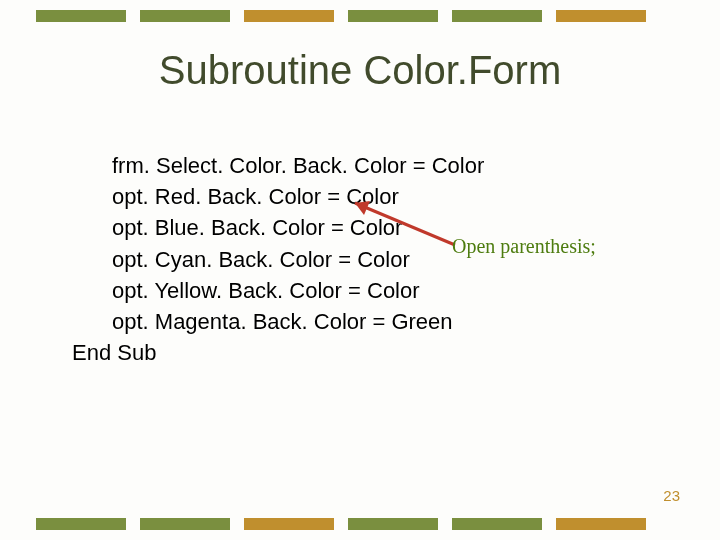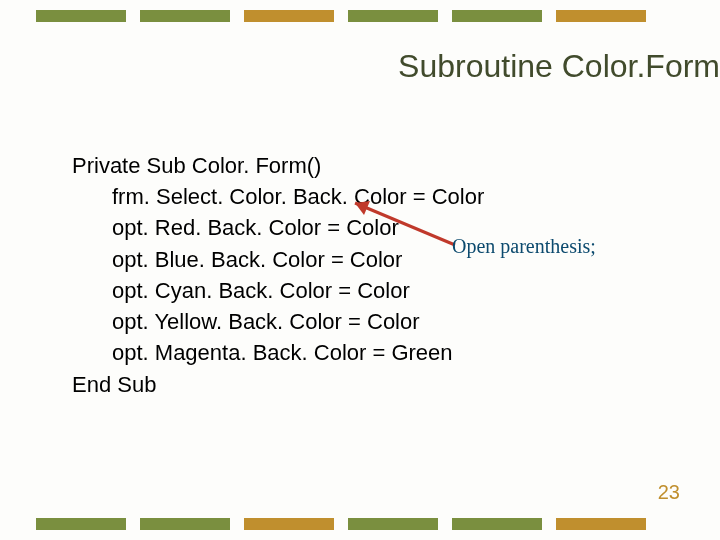--- a/index.html
+++ b/index.html
@@ -2,43 +2,42 @@
 <html><head>
 <meta charset="utf-8">
 <style>
   html,body{margin:0;padding:0}
   body{width:720px;height:540px;background:#fdfdfb;font-family:Arial,Helvetica,sans-serif;position:relative;overflow:hidden}
   .bar-row{display:flex;gap:14px;position:absolute;left:36px}
   .bar-row.top{top:10px}
   .bar-row.bottom{bottom:10px}
   .seg{width:90px;height:12px;background:#7a8f3f}
   .seg.alt{background:#c08f2e}
-  .title{position:absolute;top:48px;left:0;right:0;text-align:right;font-size:32px;color:#414b2c;font-family:Arial,sans-serif}
+  .title{position:absolute;top:48px;left:0;right:0;text-align:center;font-size:40px;color:#414b2c;font-family:Arial,sans-serif}
   .code{position:absolute;top:150px;left:72px;font-size:22px;line-height:1.42;color:#000;font-family:Arial,sans-serif}
   .ind{padding-left:40px;display:block}
-  .anno{position:absolute;top:234px;left:452px;font-size:20px;font-family:"Times New Roman",serif;color:#0c4a6e;line-height:1.2}
+  .anno{position:absolute;top:234px;left:452px;font-size:20px;font-family:"Times New Roman",serif;color:#4d7c0f;line-height:1.2}
   .arrow{position:absolute;top:195px;left:340px;pointer-events:none}
-  .pagenum{position:absolute;bottom:36px;right:40px;font-size:20px;color:#c08f2e}
+  .pagenum{position:absolute;bottom:36px;right:40px;font-size:15px;color:#c08f2e}
 </style>
 </head>
 <body>
 
 <div class="bar-row top">
   <div class="seg"></div>
   <div class="seg"></div>
   <div class="seg alt"></div>
   <div class="seg"></div>
   <div class="seg"></div>
   <div class="seg alt"></div>
 </div>
 
 <div class="title">Subroutine Color.Form</div>
 
 <div class="code">
-  <div>Private Sub Color. Form()</div>
   <span class="ind">frm. Select. Color. Back. Color = Color</span>
   <span class="ind">opt. Red. Back. Color = Color</span>
   <span class="ind">opt. Blue. Back. Color = Color</span>
   <span class="ind">opt. Cyan. Back. Color = Color</span>
   <span class="ind">opt. Yellow. Back. Color = Color</span>
   <span class="ind">opt. Magenta. Back. Color = Green</span>
   <div>End Sub</div>
 </div>
 
 <svg class="arrow" width="130" height="60">

